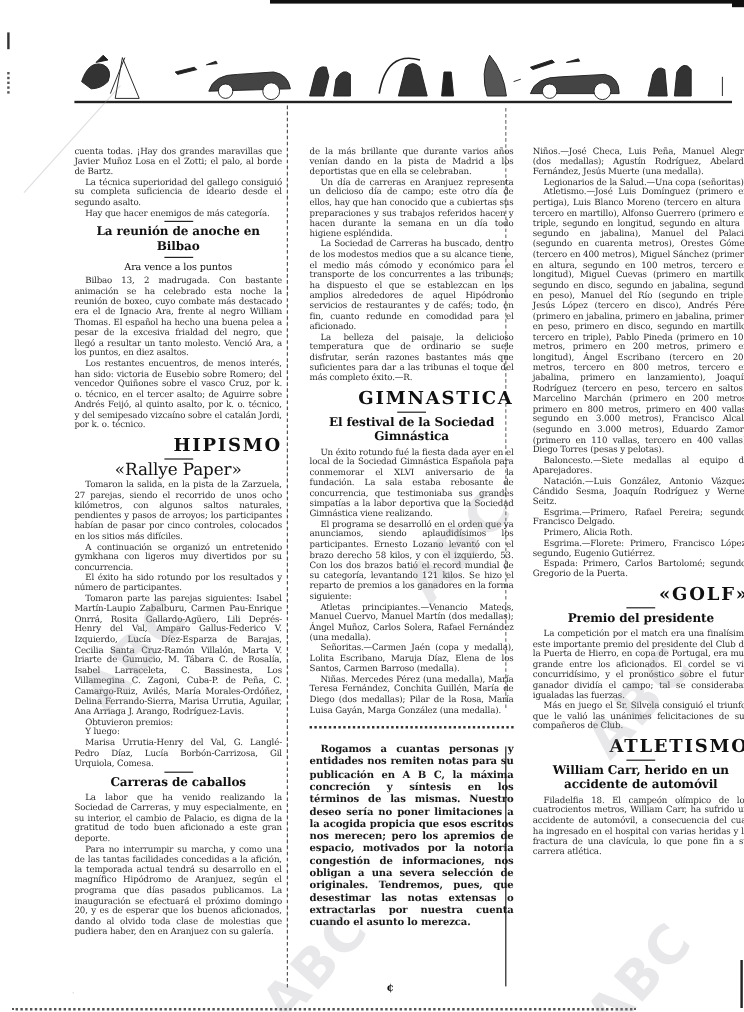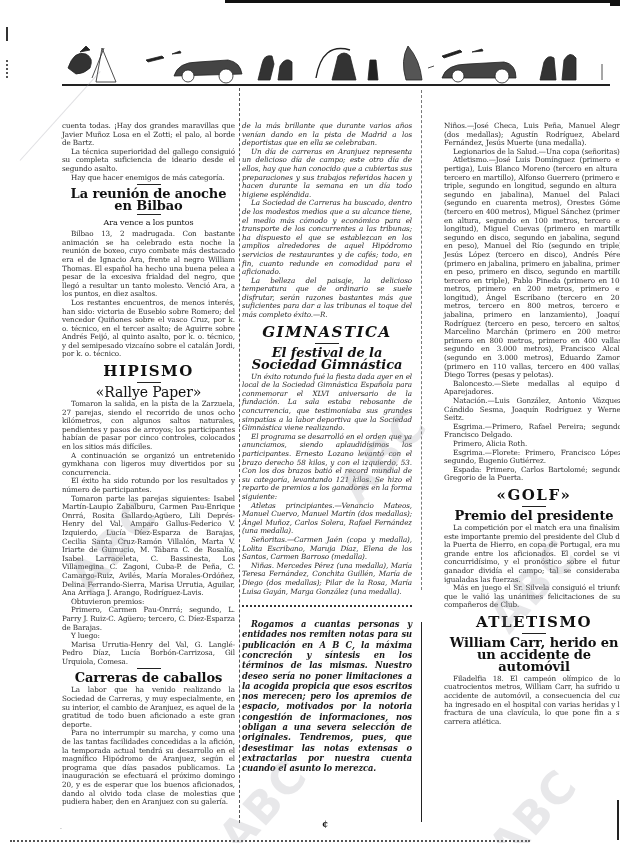--- a/index.html
+++ b/index.html
@@ -21,33 +21,33 @@
   .banner svg { width: 100%; height: 100%; display: block; }
 
   .col {
     position: absolute; top: 88px;
     font-size: 7.2px; line-height: 8.6px; text-align: justify;
     color: #2a2a2a; letter-spacing: -0.1px;
   }
   .col p { margin: 0; text-indent: 9px; }
   .col .noindent { text-indent: 0; margin-top: 34px; }
   .col1 { left: 62px; width: 173px; }
-  .col2 { left: 242px; width: 170px; font-style: italic; }
+  .col2 { left: 258px; width: 170px; }
   .col3 { left: 444px; width: 180px; }
   .vrule { position: absolute; top: 88px; width: 1px; background: #444; }
   .vr1 { left: 239px; height: 735px; border-left: 1px dashed #555; background: none; }
   .vr2 { left: 421px; height: 200px; top: 622px; background: #222; }
   .vr2b { left: 421px; top: 90px; height: 500px; border-left: 1px dashed #777; background: none; }
 
   .sec-head {
     text-align: center; font-weight: bold; font-family: "DejaVu Serif", serif;
     color: #111; margin: 3px 0 2px; text-indent: 0;
   }
-  .h-big { font-size: 15px; letter-spacing: 1.5px; line-height: 18px; }
-  .h-sub { font-size: 13px; line-height: 12px; font-weight: bold; }
+  .h-big { font-size: 15px; letter-spacing: 1.5px; line-height: 18px; text-align: right; }
+  .h-sub { font-size: 10px; line-height: 12px; font-weight: bold; }
   .h-mid { font-size: 14px; line-height: 12px; font-weight: normal; }
   .h-small { font-size: 8px; line-height: 10px; font-weight: normal; }
   .short-rule { width: 24px; height: 1px; background: #222; margin: 2px auto 3px; }
   .wavy { height: 4px; margin: 5px 0; border-bottom: 2px dotted #333; }
 
   .notice {
     font-size: 8.4px; line-height: 10.3px; font-weight: bold; text-align: justify;
     color: #1a1a1a; margin-top: 12px;
   }
 
@@ -132,27 +132,26 @@
   <p>Los restantes encuentros, de menos interés, han sido: victoria de Eusebio sobre Romero; del vencedor Quiñones sobre el vasco Cruz, por k. o. técnico, en el tercer asalto; de Aguirre sobre Andrés Feijó, al quinto asalto, por k. o. técnico, y del semipesado vizcaíno sobre el catalán Jordi, por k. o. técnico.</p>
 
   <div class="sec-head h-big">HIPISMO</div>
   <div class="short-rule"></div>
   <div class="sec-head h-mid">«Rallye Paper»</div>
   <p>Tomaron la salida, en la pista de la Zarzuela, 27 parejas, siendo el recorrido de unos ocho kilómetros, con algunos saltos naturales, pendientes y pasos de arroyos; los participantes habían de pasar por cinco controles, colocados en los sitios más difíciles.</p>
   <p>A continuación se organizó un entretenido gymkhana con ligeros muy divertidos por su concurrencia.</p>
   <p>El éxito ha sido rotundo por los resultados y número de participantes.</p>
   <p>Tomaron parte las parejas siguientes: Isabel Martín-Laupio Zabalburu, Carmen Pau-Enrique Onrrá, Rosita Gallardo-Agüero, Lili Deprés-Henry del Val, Amparo Gallus-Federico V. Izquierdo, Lucía Díez-Esparza de Barajas, Cecilia Santa Cruz-Ramón Villalón, Marta V. Iriarte de Gumucio, M. Tábara C. de Rosalía, Isabel Larraceleta, C. Bassinesta, Los Villamegina C. Zagoni, Cuba-P. de Peña, C. Camargo-Ruiz, Avilés, María Morales-Ordóñez, Delina Ferrando-Sierra, Marisa Urrutia, Aguilar, Ana Arriaga J. Arango, Rodríguez-Lavis.</p>
   <p>Obtuvieron premios:</p>
-  <p>Primero, Carmen Pau-Onrrá; segundo, L. Parry J. Ruiz-C. Agüero; tercero, C. Díez-Esparza de Barajas.</p>
   <p>Y luego:</p>
   <p>Marisa Urrutia-Henry del Val, G. Langlé-Pedro Díaz, Lucía Borbón-Carrizosa, Gil Urquiola, Comesa.</p>
   <div class="short-rule"></div>
 
   <div class="sec-head h-sub">Carreras de caballos</div>
-  <p>La labor que ha venido realizando la Sociedad de Carreras, y muy especialmente, en su interior, el cambio de Aranjuez, es aquel de la gratitud de todo buen aficionado a este gran deporte.</p>
+  <p>La labor que ha venido realizando la Sociedad de Carreras, y muy especialmente, en su interior, el cambio de Palacio, es digna de la gratitud de todo buen aficionado a este gran deporte.</p>
   <p>Para no interrumpir su marcha, y como una de las tantas facilidades concedidas a la afición, la temporada actual tendrá su desarrollo en el magnífico Hipódromo de Aranjuez, según el programa que días pasados publicamos. La inauguración se efectuará el próximo domingo 20, y es de esperar que los buenos aficionados, dando al olvido toda clase de molestias que pudiera haber, den en Aranjuez con su galería.</p>
 </div>
 
 <div class="col col2">
   <p class="noindent">de la más brillante que durante varios años venían dando en la pista de Madrid a los deportistas que en ella se celebraban.</p>
   <p>Un día de carreras en Aranjuez representa un delicioso día de campo; este otro día de ellos, hay que han conocido que a cubiertas sus preparaciones y sus trabajos referidos hacen y hacen durante la semana en un día todo higiene espléndida.</p>
   <p>La Sociedad de Carreras ha buscado, dentro de los modestos medios que a su alcance tiene, el medio más cómodo y económico para el transporte de los concurrentes a las tribunas; ha dispuesto el que se establezcan en los amplios alrededores de aquel Hipódromo servicios de restaurantes y de cafés; todo, en fin, cuanto redunde en comodidad para el aficionado.</p>
   <p>La belleza del paisaje, la delicioso temperatura que de ordinario se suele disfrutar, serán razones bastantes más que suficientes para dar a las tribunas el toque del más completo éxito.—R.</p>
 
   <div class="sec-head h-big">GIMNASTICA</div>

